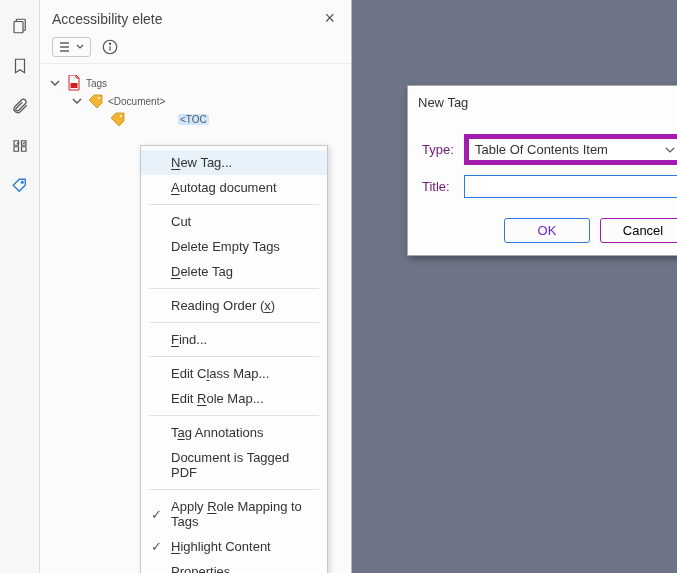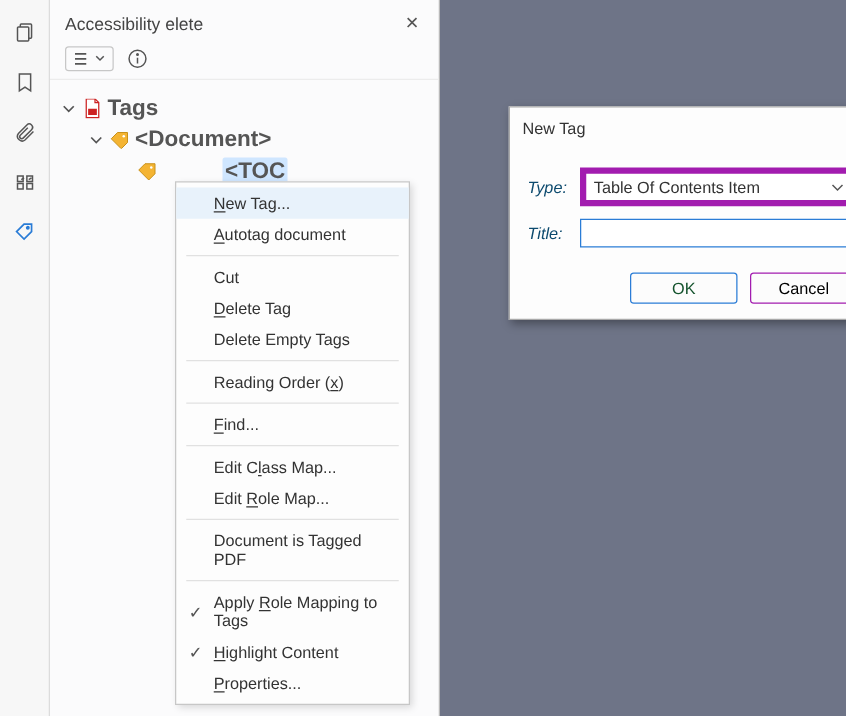--- a/index.html
+++ b/index.html
@@ -7,47 +7,47 @@
   .app { display: flex; width: 100%; height: 100%; }
   .toolbar { width: 40px; background: #f7f7f7; border-right: 1px solid #dcdcdc; display: flex; flex-direction: column; align-items: center; padding-top: 10px; gap: 8px; }
   .toolbar .tool { width: 32px; height: 32px; display: flex; align-items: center; justify-content: center; border-radius: 3px; color: #555; }
   .toolbar .tool.active { color: #2a7cd6; }
   .panel { width: 312px; background: #fbfbfc; border-right: 1px solid #b9b9b9; display: flex; flex-direction: column; }
   .panel-header { display: flex; align-items: center; justify-content: space-between; padding: 8px 12px; font-size: 14px; color: #444; }
   .panel-header .close { font-size: 18px; color: #555; padding: 0 4px; }
   .panel-sub { display: flex; align-items: center; gap: 10px; padding: 0 12px 6px 12px; color: #555; border-bottom: 1px solid #ececec; }
   .panel-sub .opts { border: 1px solid #c7c7c7; border-radius: 3px; padding: 3px 6px; display: inline-flex; align-items: center; gap: 3px; font-size: 12px; }
   .panel-sub .info { display:inline-flex; }
-  .tree { padding: 10px 8px; font-size: 18px; color: #555; font-weight: bold; }
+  .tree { padding: 10px 8px; font-size: 10px; color: #555; }
   .tree-row { display: flex; align-items: center; gap: 4px; padding: 2px 0; }
   .indent1 { padding-left: 0; }
   .indent2 { padding-left: 22px; }
   .indent3 { padding-left: 44px; }
   .tree .chev { width: 14px; display:inline-flex; justify-content:center; color:#555; }
   .tagicon { width: 16px; height: 14px; display:inline-flex; align-items:center; justify-content:center; }
   .pdf-icon svg { display:block; }
   .selected { background: #cfe6ff; border-radius: 2px; padding: 0 2px; margin-left: 48px; }
   .contextmenu { position: absolute; left: 140px; top: 145px; width: 188px; background: #fdfdfd; border: 1px solid #c7c7c7; box-shadow: 2px 2px 6px rgba(0,0,0,.15); font-size: 13px; color: #333; padding: 4px 0; }
   .contextmenu .item { padding: 5px 22px 5px 30px; position: relative; display:flex; align-items:center; }
   .contextmenu .item.highlight { background: #e8f2fb; }
   .contextmenu .sep { height: 1px; background: #e1e1e1; margin: 4px 8px; }
   .contextmenu .check::before { content: "✓"; position: absolute; left: 10px; color: #555; font-size: 13px; }
   .u { text-decoration: underline; text-underline-offset: 2px; }
   .canvas { flex: 1; position: relative; }
   .dialog { position: absolute; left: 55px; top: 85px; width: 294px; background: #fdfdfd; border: 1px solid #a9a9a9; box-shadow: 2px 3px 7px rgba(0,0,0,.35); border-radius: 0; }
   .dialog-header { display:flex; align-items:center; justify-content:space-between; padding: 7px 10px; font-size: 13px; color: #333; }
   .dialog-header .x { font-size: 16px; color: #333; }
   .dialog-body { padding: 6px 14px 4px 14px; }
   .form-row { display:flex; align-items:center; margin: 10px 0; }
-  .form-row label { width: 42px; font-size: 13px; color: #0c4a6e; font-style: italic; }
+  .form-row label { width: 42px; font-size: 13px; color: #701a75; }
   .form-row .select { flex:1; border: 5px solid #a21caf; font-size: 13px; padding: 3px 6px; background:#fff; display:flex; justify-content:space-between; align-items:center; color:#333; }
   .form-row input.text { flex:1; border: 1px solid #2a7cd6; font-size: 13px; padding: 3px 6px; outline:none; }
   .dialog-buttons { display:flex; justify-content:flex-end; gap: 10px; padding: 6px 14px 12px 14px; }
   .btn { font-size: 13px; padding: 4px 0; width: 86px; text-align:center; border: 1px solid #a21caf; border-radius: 3px; background: #fcfcfc; }
-  .btn.primary { border: 1.5px solid #2a7cd6; color: #14532d; }
+  .btn.primary { border: 1.5px solid #2a7cd6; color: #6d28d9; }
 </style>
 </head>
 <body>
 
 <div class="app">
   <div class="toolbar">
     <div class="tool">
       <svg width="18" height="18" viewBox="0 0 24 24" fill="none" stroke="currentColor" stroke-width="1.6">
           <rect x="7" y="3" width="12" height="15" rx="1"></rect>
           <rect x="4" y="6" width="12" height="15" rx="1" fill="#f7f7f7"></rect>
@@ -178,41 +178,44 @@
       <span><span class="u">N</span>ew Tag...</span>
     </div>
   <div class="item">
       <span><span class="u">A</span>utotag document</span>
     </div>
   <div class="sep"></div>
   <div class="item">
       <span>Cut</span>
     </div>
   <div class="item">
+      <span>Delete Empty Tags</span>
+    </div>
+  <div class="item">
       <span><span class="u">D</span>elete Tag</span>
     </div>
-  <div class="item">
-      <span>Delete Empty Tags</span>
-    </div>
   <div class="sep"></div>
   <div class="item">
       <span>Reading Order (<span class="u">x</span>)</span>
     </div>
   <div class="sep"></div>
   <div class="item">
       <span><span class="u">F</span>ind...</span>
     </div>
   <div class="sep"></div>
   <div class="item">
       <span>Edit C<span class="u">l</span>ass Map...</span>
     </div>
   <div class="item">
       <span>Edit <span class="u">R</span>ole Map...</span>
     </div>
   <div class="sep"></div>
+  <div class="item">
+      <span>T<span class="u">a</span>g Annotations</span>
+    </div>
   <div class="item">
       <span>Document is Tagged PDF</span>
     </div>
   <div class="sep"></div>
   <div class="item check">
       <span>Apply <span class="u">R</span>ole Mapping to Tags</span>
     </div>
   <div class="item check">
       <span><span class="u">H</span>ighlight Content</span>
     </div>

